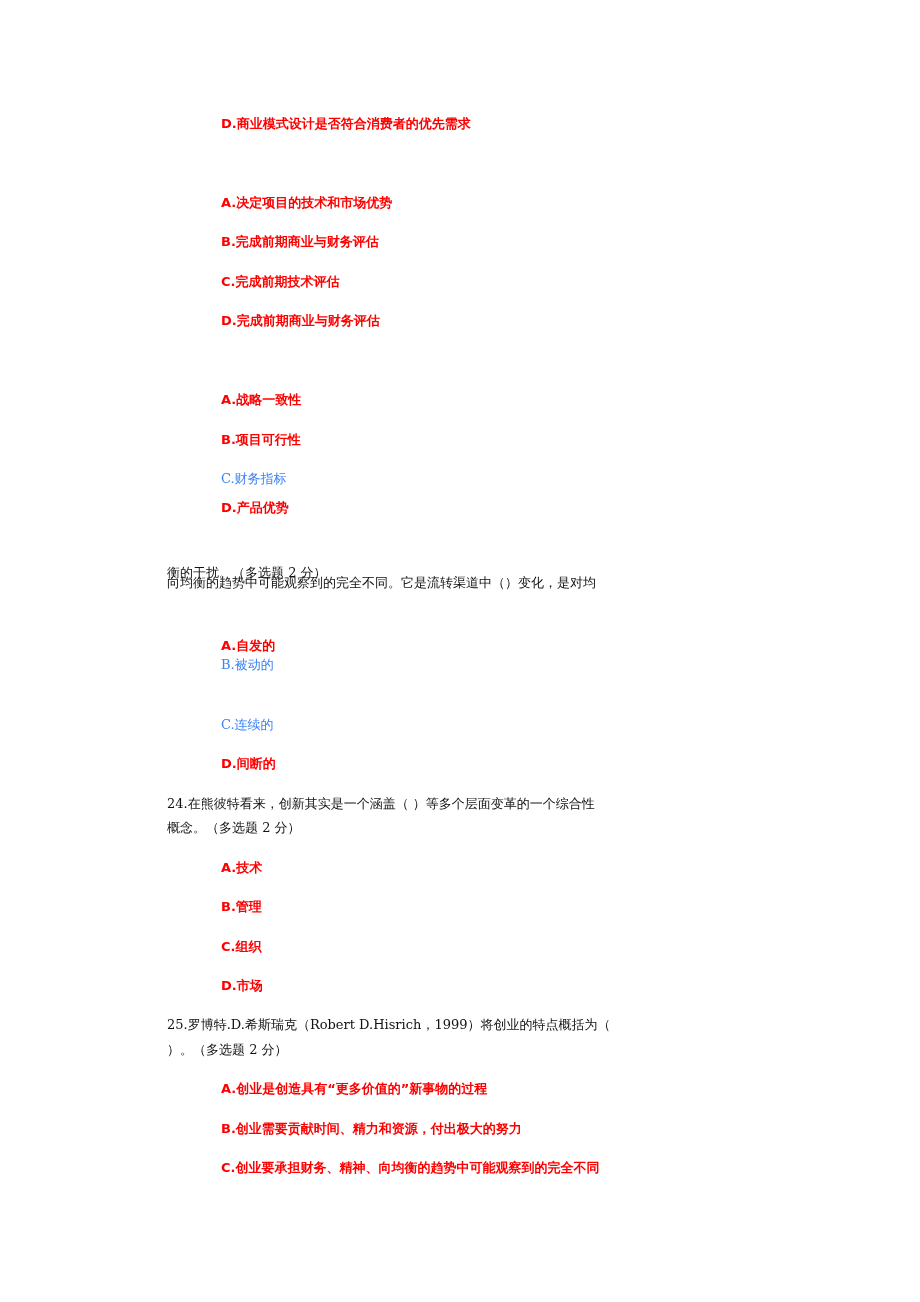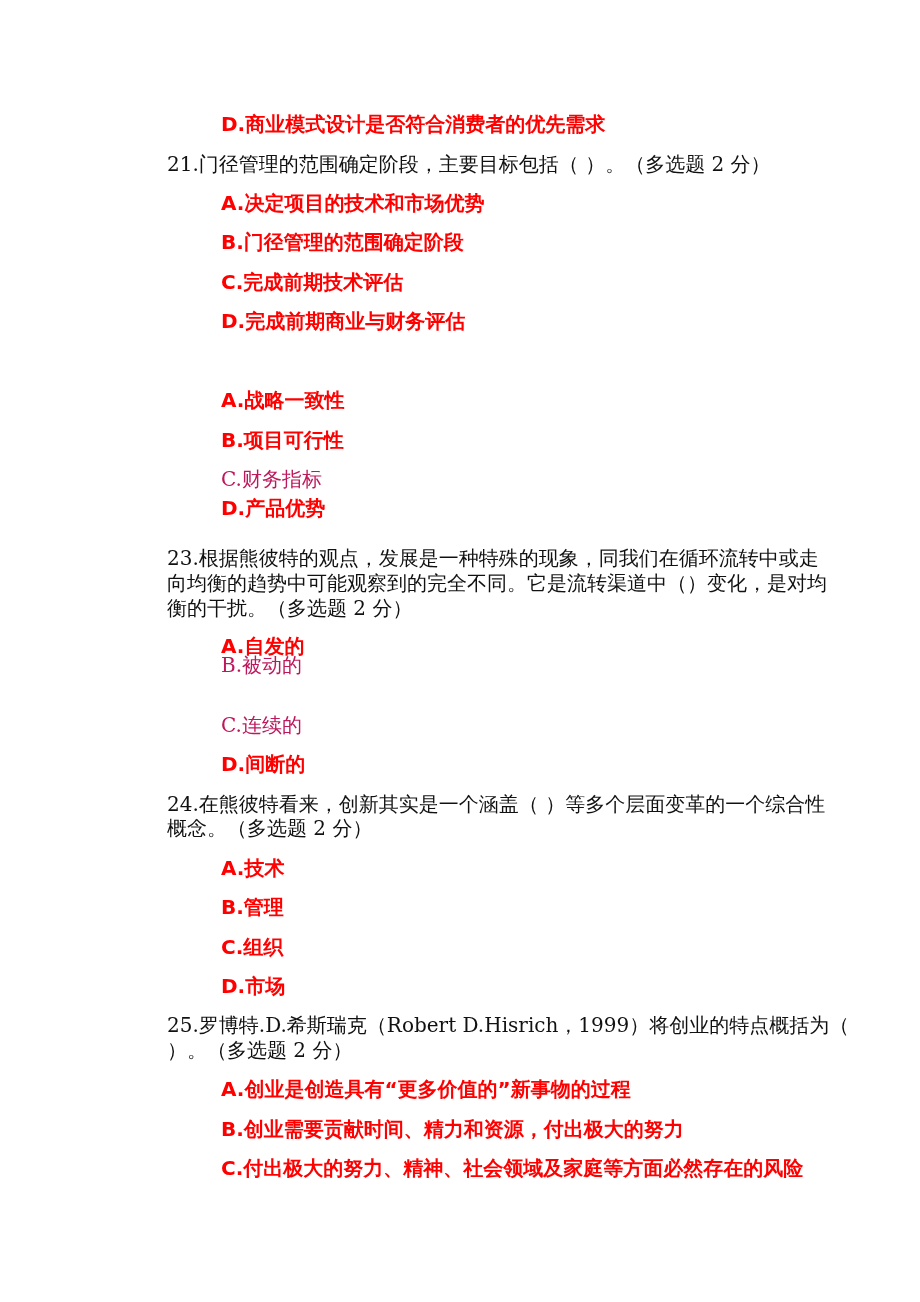--- a/index.html
+++ b/index.html
@@ -18,71 +18,69 @@
     .page {
       position: absolute;
       left: 0;
       top: 0;
       width: 920px;
       height: 1302px;
     }
     .line {
       position: absolute;
       white-space: nowrap;
-      font-size: 20px;
+      font-size: 13px;
       line-height: 20px;
     }
     .q {
       left: 167px;
       font-family: "DejaVu Serif", "Liberation Serif", serif;
       color: #111111;
     }
     .opt {
       left: 221px;
     }
     .opt.correct {
       color: #ff0000;
       font-weight: bold;
       font-family: "DejaVu Sans", "Liberation Sans", sans-serif;
     }
     .opt.plain {
-      color: #be185d;
+      color: #3b82f6;
       font-family: "DejaVu Serif", "Liberation Serif", serif;
     }
   </style>
 </head>
 <body>
 
 <div class="page">
   <div class="line opt correct" style="top:114px">D.商业模式设计是否符合消费者的优先需求</div>
 
-  <div class="line q" style="top:154px">21.门径管理的范围确定阶段，主要目标包括（ ）。（多选题 2 分）</div>
   <div class="line opt correct" style="top:193px">A.决定项目的技术和市场优势</div>
-  <div class="line opt correct" style="top:232px">B.门径管理的范围确定阶段</div>
+  <div class="line opt correct" style="top:232px">B.完成前期商业与财务评估</div>
   <div class="line opt correct" style="top:272px">C.完成前期技术评估</div>
   <div class="line opt correct" style="top:311px">D.完成前期商业与财务评估</div>
 
   <div class="line opt correct" style="top:390px">A.战略一致性</div>
   <div class="line opt correct" style="top:430px">B.项目可行性</div>
   <div class="line opt plain" style="top:469px">C.财务指标</div>
   <div class="line opt correct" style="top:498px">D.产品优势</div>
 
-  <div class="line q" style="top:548px">23.根据熊彼特的观点，发展是一种特殊的现象，同我们在循环流转中或走</div>
   <div class="line q" style="top:573px">向均衡的趋势中可能观察到的完全不同。它是流转渠道中（）变化，是对均</div>
-  <div class="line q" style="top:598px">衡的干扰。（多选题 2 分）</div>
+  <div class="line q" style="top:563px">衡的干扰。（多选题 2 分）</div>
   <div class="line opt correct" style="top:636px">A.自发的</div>
   <div class="line opt plain" style="top:655px">B.被动的</div>
   <div class="line opt plain" style="top:715px">C.连续的</div>
   <div class="line opt correct" style="top:754px">D.间断的</div>
 
   <div class="line q" style="top:794px">24.在熊彼特看来，创新其实是一个涵盖（ ）等多个层面变革的一个综合性</div>
   <div class="line q" style="top:818px">概念。（多选题 2 分）</div>
   <div class="line opt correct" style="top:858px">A.技术</div>
   <div class="line opt correct" style="top:897px">B.管理</div>
   <div class="line opt correct" style="top:937px">C.组织</div>
   <div class="line opt correct" style="top:976px">D.市场</div>
 
   <div class="line q" style="top:1015px">25.罗博特.D.希斯瑞克（Robert D.Hisrich，1999）将创业的特点概括为（</div>
   <div class="line q" style="top:1040px">）。（多选题 2 分）</div>
   <div class="line opt correct" style="top:1079px">A.创业是创造具有“更多价值的”新事物的过程</div>
   <div class="line opt correct" style="top:1119px">B.创业需要贡献时间、精力和资源，付出极大的努力</div>
-  <div class="line opt correct" style="top:1158px">C.付出极大的努力、精神、社会领域及家庭等方面必然存在的风险</div>
+  <div class="line opt correct" style="top:1158px">C.创业要承担财务、精神、向均衡的趋势中可能观察到的完全不同</div>
 </div>
 
 </body></html>

